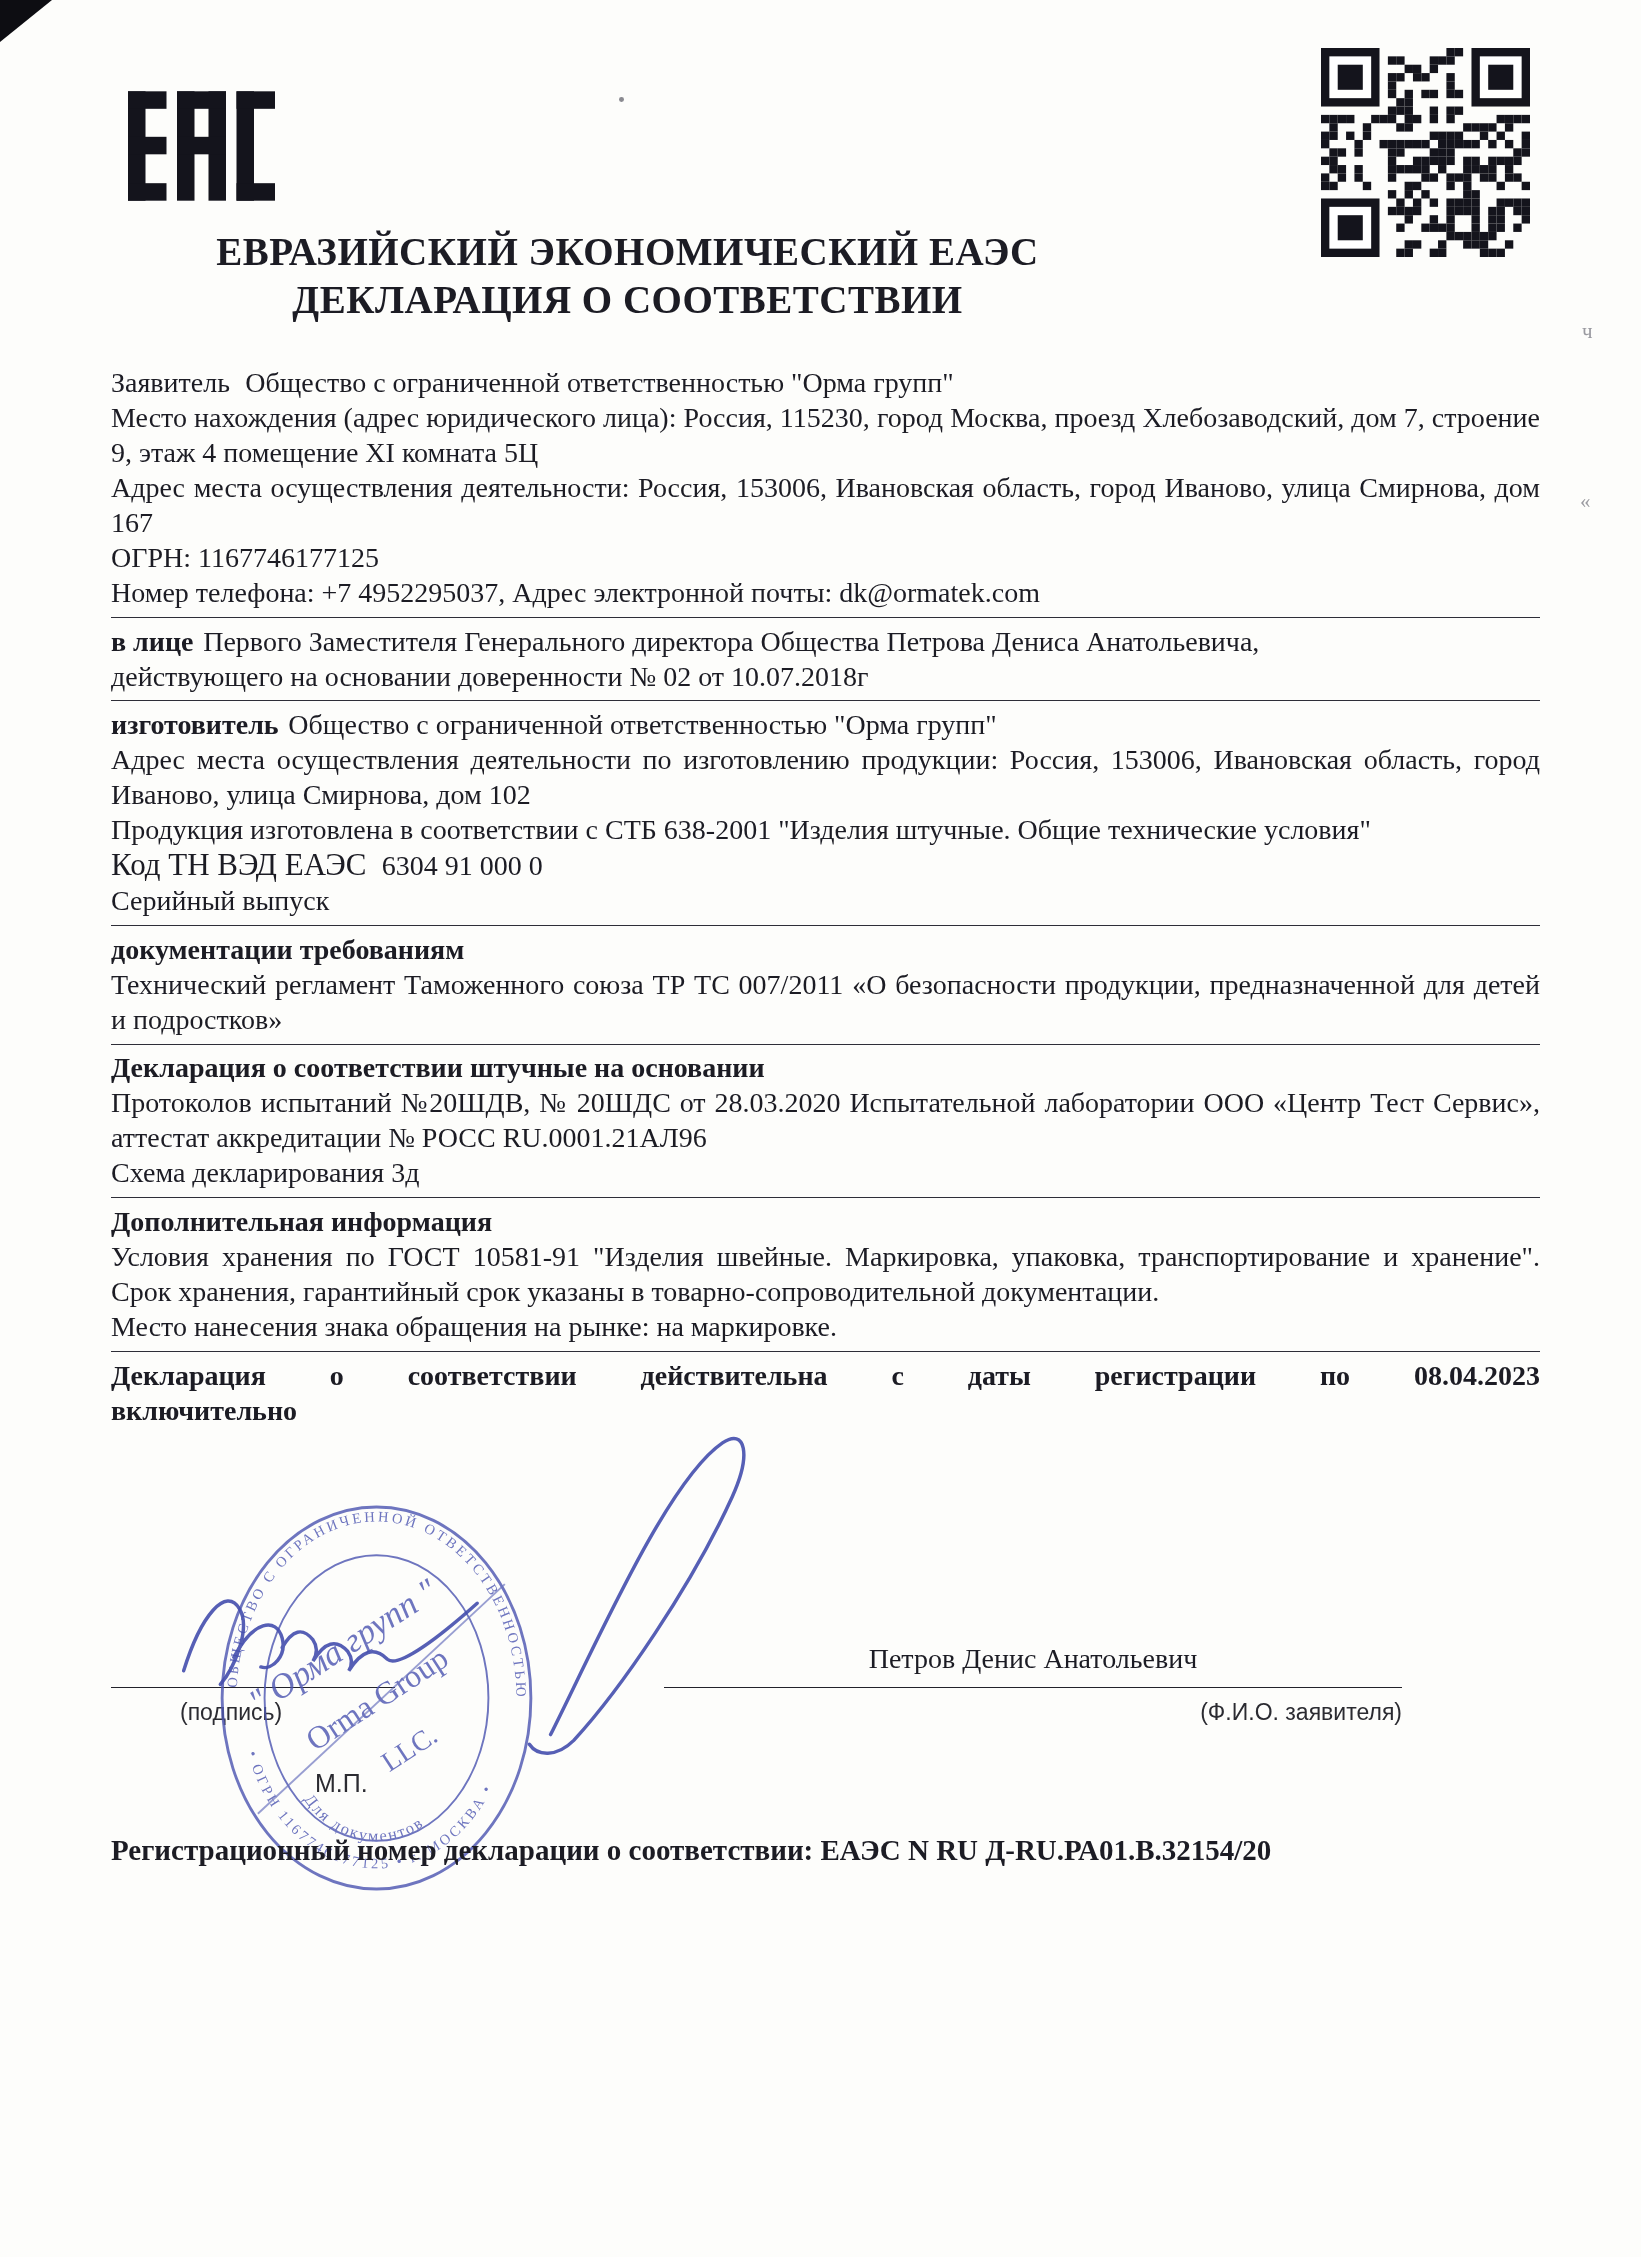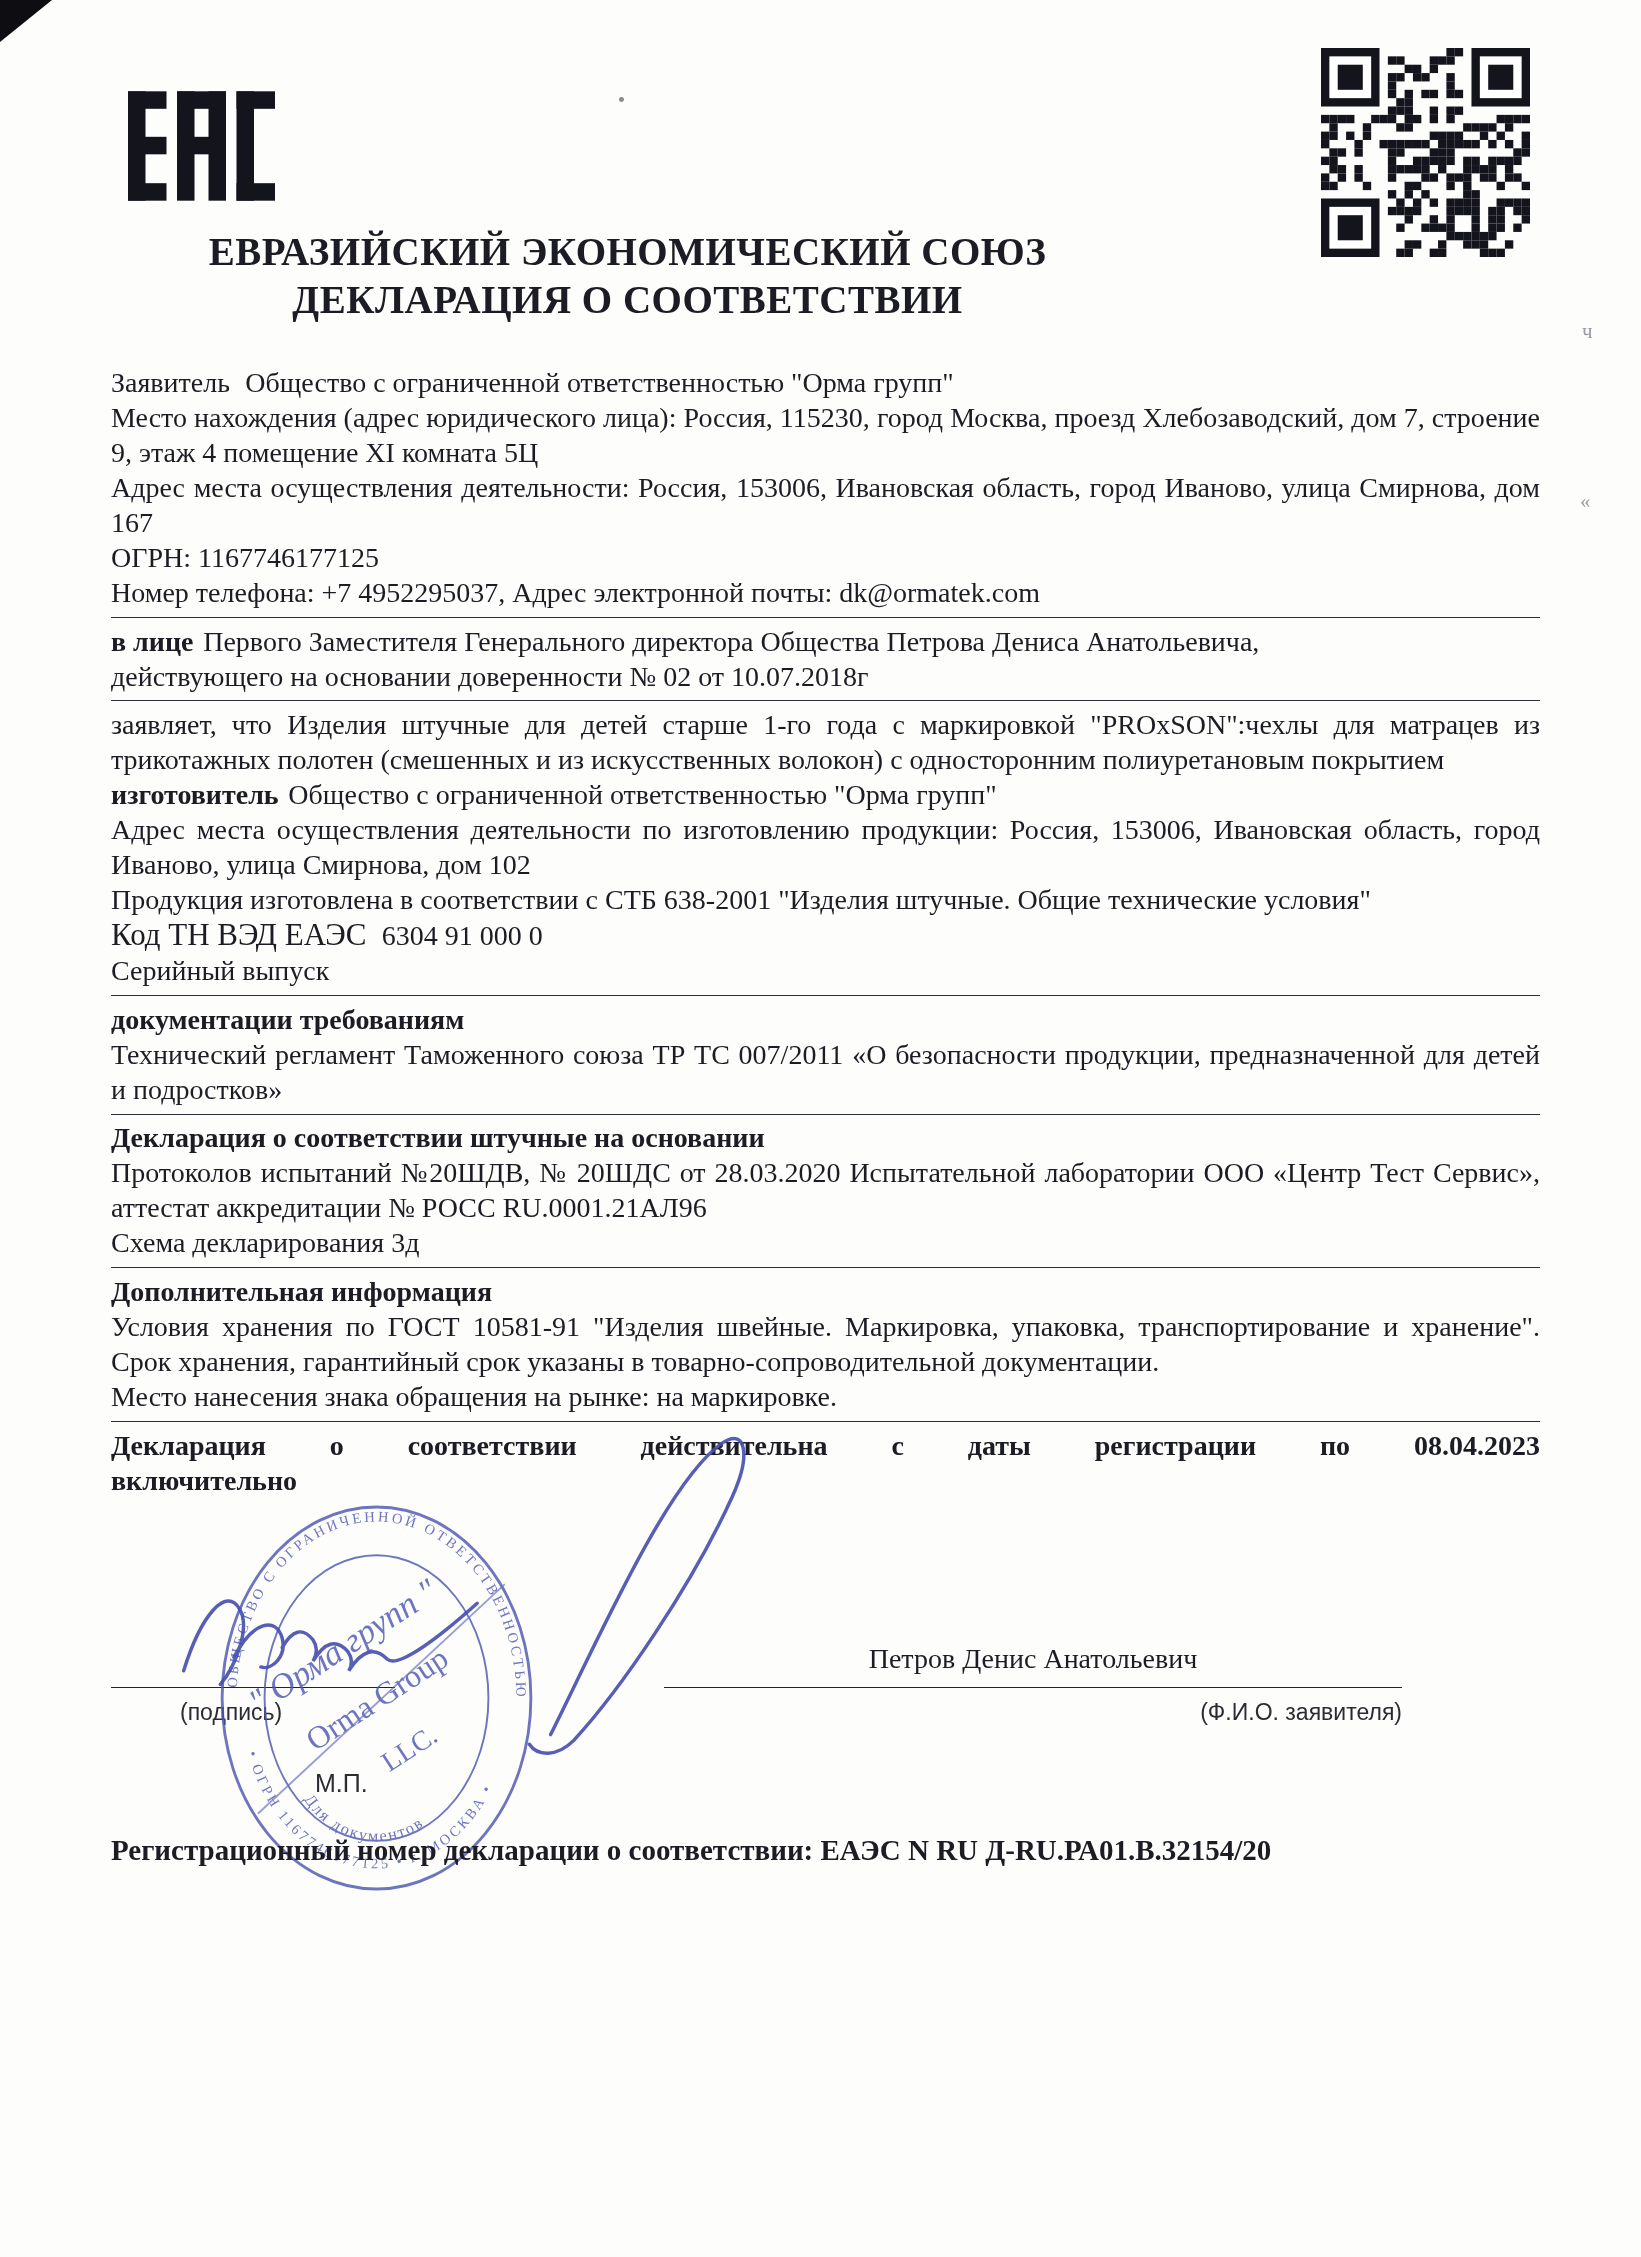--- a/index.html
+++ b/index.html
@@ -284,35 +284,34 @@
         <rect x="17.2" y="17.2" width="25.799999999999997" height="25.799999999999997" fill="#14141c"></rect>
       </g>
       <g transform="translate(0.0,154.8)">
         <rect width="60.199999999999996" height="60.199999999999996" fill="#14141c"></rect>
         <rect x="8.6" y="8.6" width="43" height="43" fill="#fff"></rect>
         <rect x="17.2" y="17.2" width="25.799999999999997" height="25.799999999999997" fill="#14141c"></rect>
       </g>
     </svg>
 
   <div class="title">
-    <div>ЕВРАЗИЙСКИЙ ЭКОНОМИЧЕСКИЙ СОЮЗ</div>
+    <div>ЕВРАЗИЙСКИЙ ЭКОНОМИЧЕСКИЙ ЕАЭС</div>
     <div>ДЕКЛАРАЦИЯ О СООТВЕТСТВИИ</div>
   </div>
 
   <div class="doc-body">
     <p class="ln"><b class="lbl">Заявитель</b><span>Общество с ограниченной ответственностью "Орма групп"</span></p>
     <p class="ln just">Место нахождения (адрес юридического лица): Россия, 115230, город Москва, проезд Хлебозаводский, дом 7, строение 9, этаж 4 помещение XI комната 5Ц</p>
     <p class="ln just">Адрес места осуществления деятельности: Россия, 153006, Ивановская область, город Иваново, улица Смирнова, дом 167</p>
     <p class="ln">ОГРН: 1167746177125</p>
     <p class="ln">Номер телефона: +7 4952295037, Адрес электронной почты: dk@ormatek.com</p>
     <hr class="div">
     <p class="ln"><b class="lbl-sm">в лице</b><span>Первого Заместителя Генерального директора Общества Петрова Дениса Анатольевича,</span></p>
     <p class="ln mt6">действующего на основании доверенности № 02 от 10.07.2018г</p>
     <hr class="div">
-    <p class="ln just"><b class="lbl">заявляет, что</b><span>Изделия штучные для детей старше 1-го года с маркировкой "PROxSON":чехлы для матрацев из трикотажных полотен (смешенных и из искусственных волокон) с односторонним полиуретановым покрытием</span></p>
     <p class="ln"><b class="lbl-sm">изготовитель</b><span>Общество с ограниченной ответственностью "Орма групп"</span></p>
     <p class="ln just">Адрес места осуществления деятельности по изготовлению продукции: Россия, 153006, Ивановская область, город Иваново, улица Смирнова, дом 102</p>
     <p class="ln just">Продукция изготовлена в соответствии с СТБ 638-2001 "Изделия штучные. Общие технические условия"</p>
     <p class="ln tn"><b class="lbl">Код ТН ВЭД ЕАЭС</b><span>6304 91 000 0</span></p>
     <p class="ln">Серийный выпуск</p>
     <hr class="div">
     <p class="ln hd">документации требованиям</p>
     <p class="ln just mt10">Технический регламент Таможенного союза ТР ТС 007/2011 «О безопасности продукции, предназначенной для детей и подростков»</p>
     <hr class="div">
     <p class="ln hd">Декларация о соответствии штучные на основании</p>

